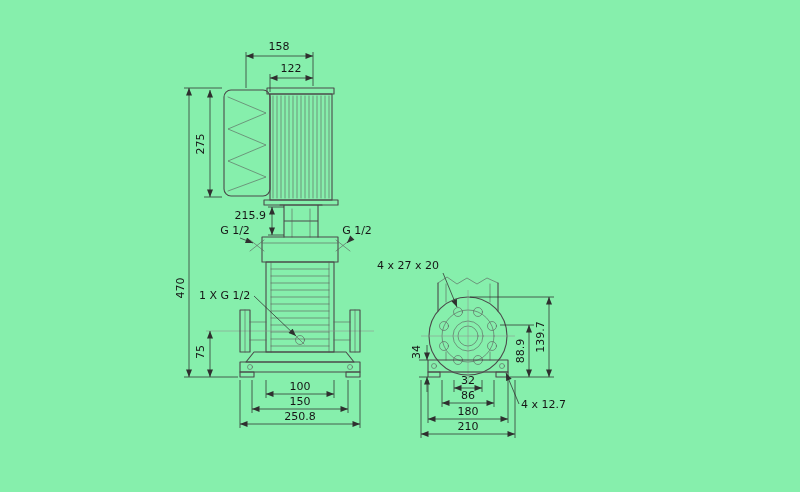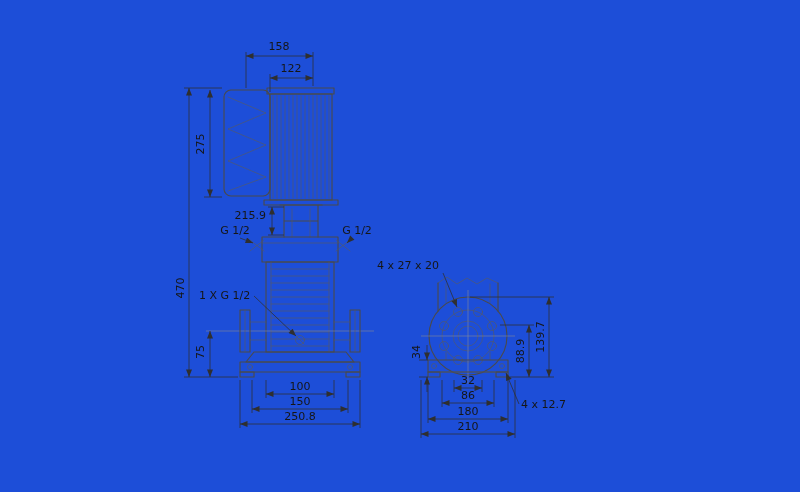--- a/index.html
+++ b/index.html
@@ -1,16 +1,16 @@
 <!DOCTYPE html>
 <html><head>
 <meta charset="utf-8">
 <style>
   html,body{margin:0;padding:0;background:#ffffff;}
-  .canvas{position:relative;width:800px;height:492px;background:#1d4ed8;overflow:hidden;
+  .canvas{position:relative;width:800px;height:492px;background:#86efac;overflow:hidden;
           font-family:"DejaVu Sans", sans-serif;}
   svg{display:block;}
   svg text{font-size:11px;fill:#161616;font-family:"DejaVu Sans", sans-serif;}
   .tc{text-anchor:middle;}
   .te{text-anchor:end;}
   .geo{stroke:#4a4a4a;fill:none;stroke-width:1.1;stroke-linejoin:round;stroke-linecap:round;}
   .thin{stroke:#5a5a5a;stroke-width:0.6;}
   .cl{stroke:#8f8f8f;stroke-width:0.55;}
   .dim{stroke:#2f2f2f;stroke-width:0.75;fill:none;}
 </style>

